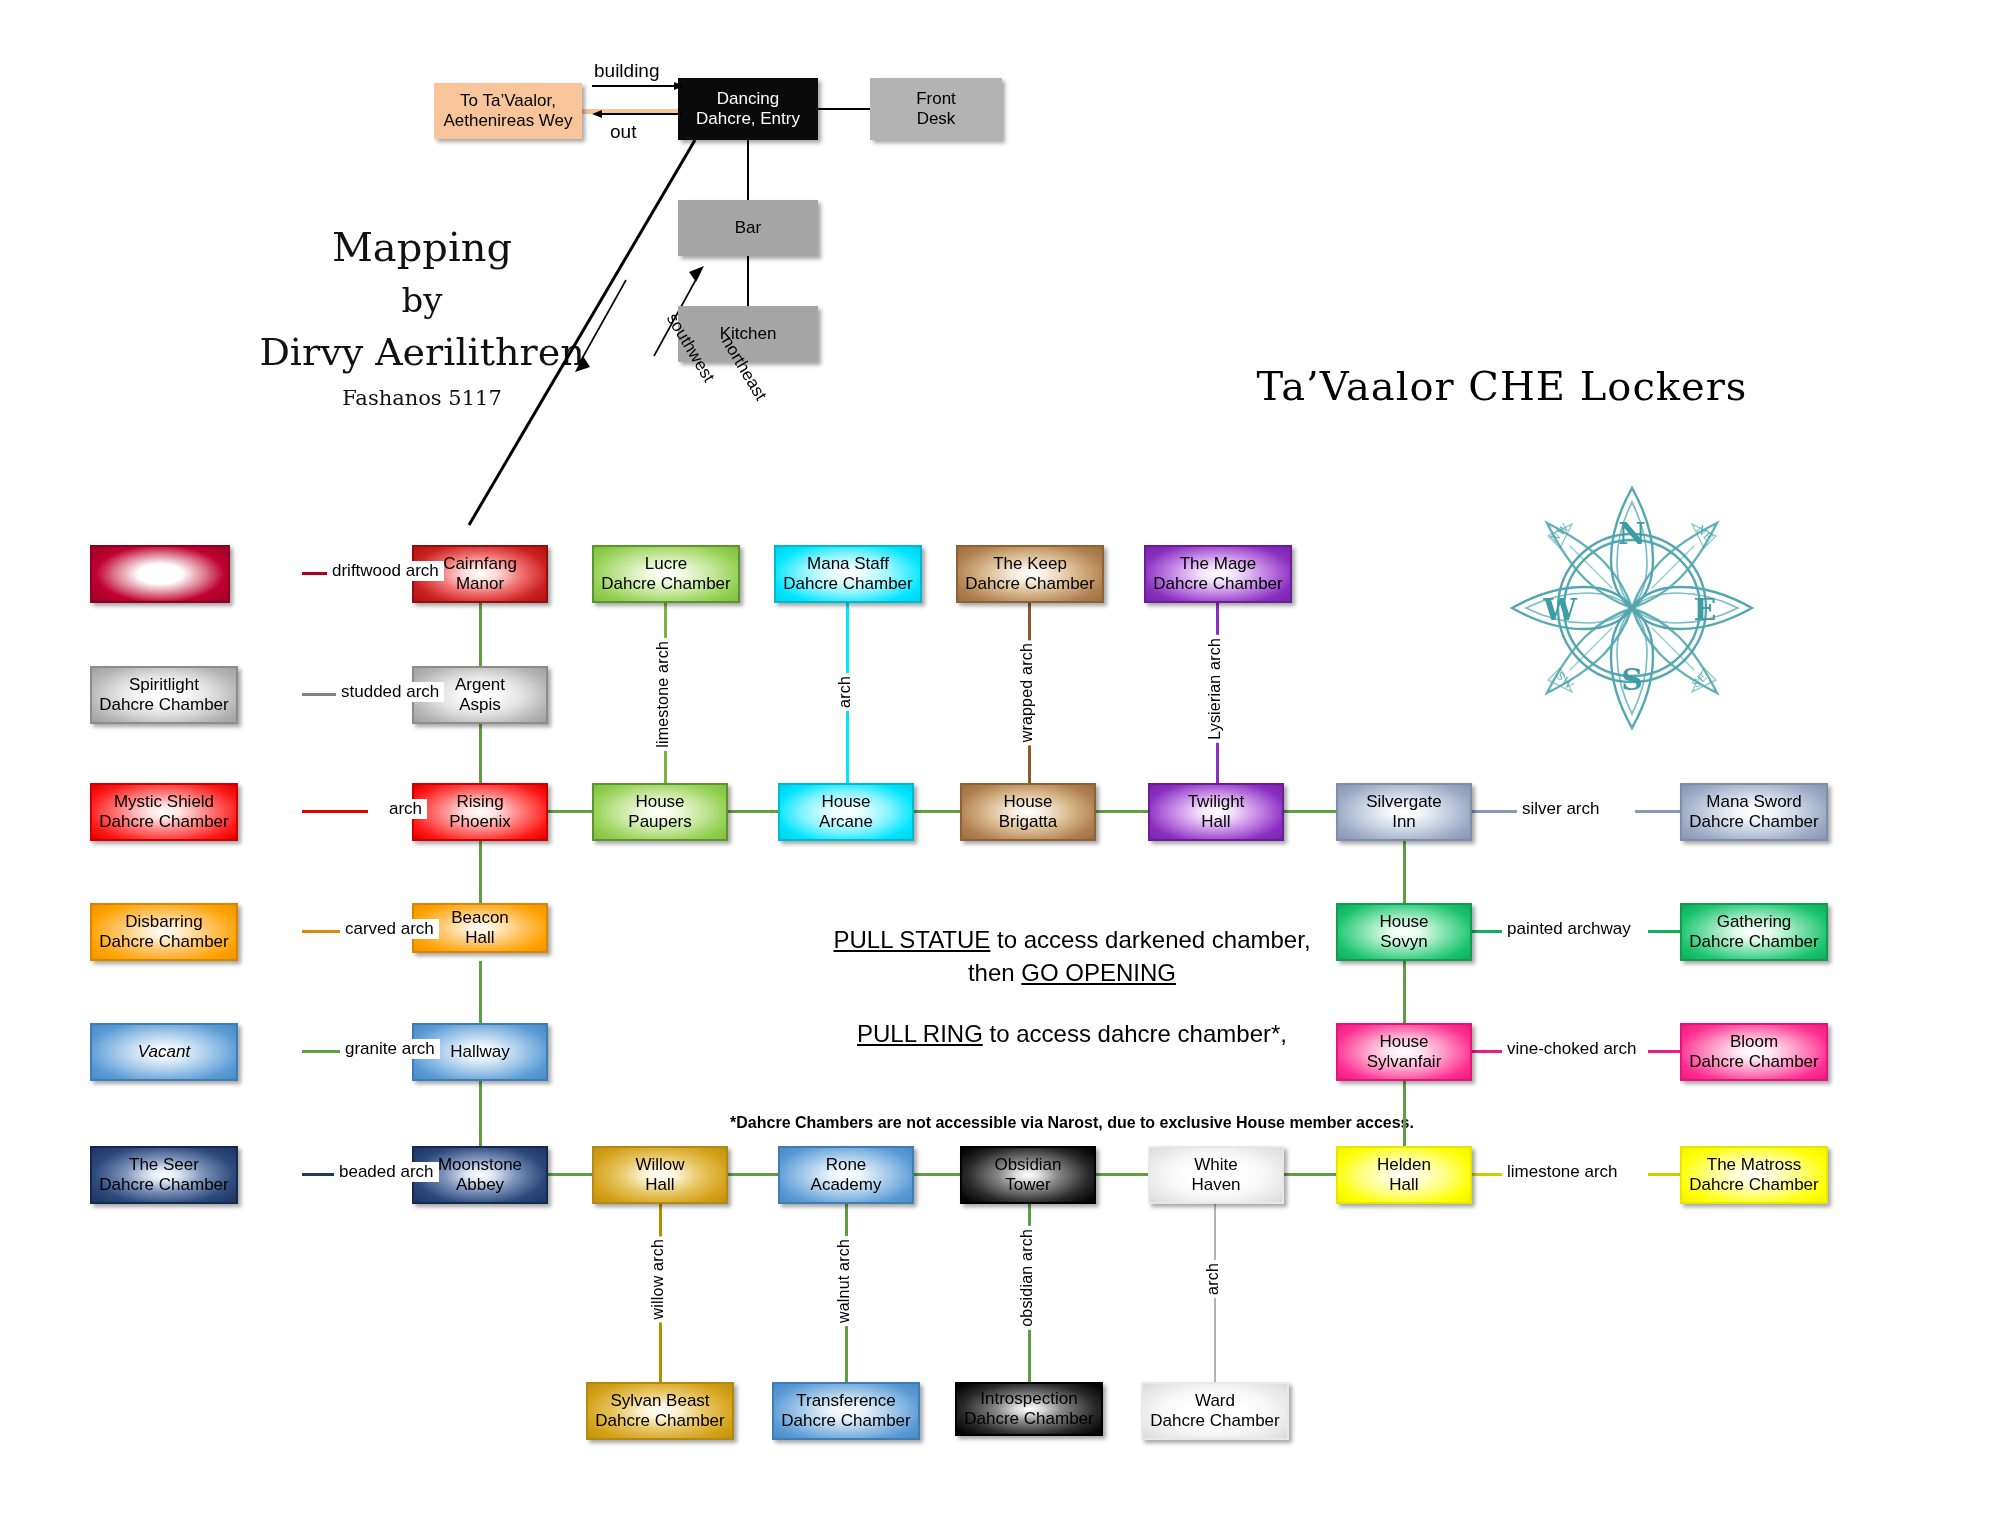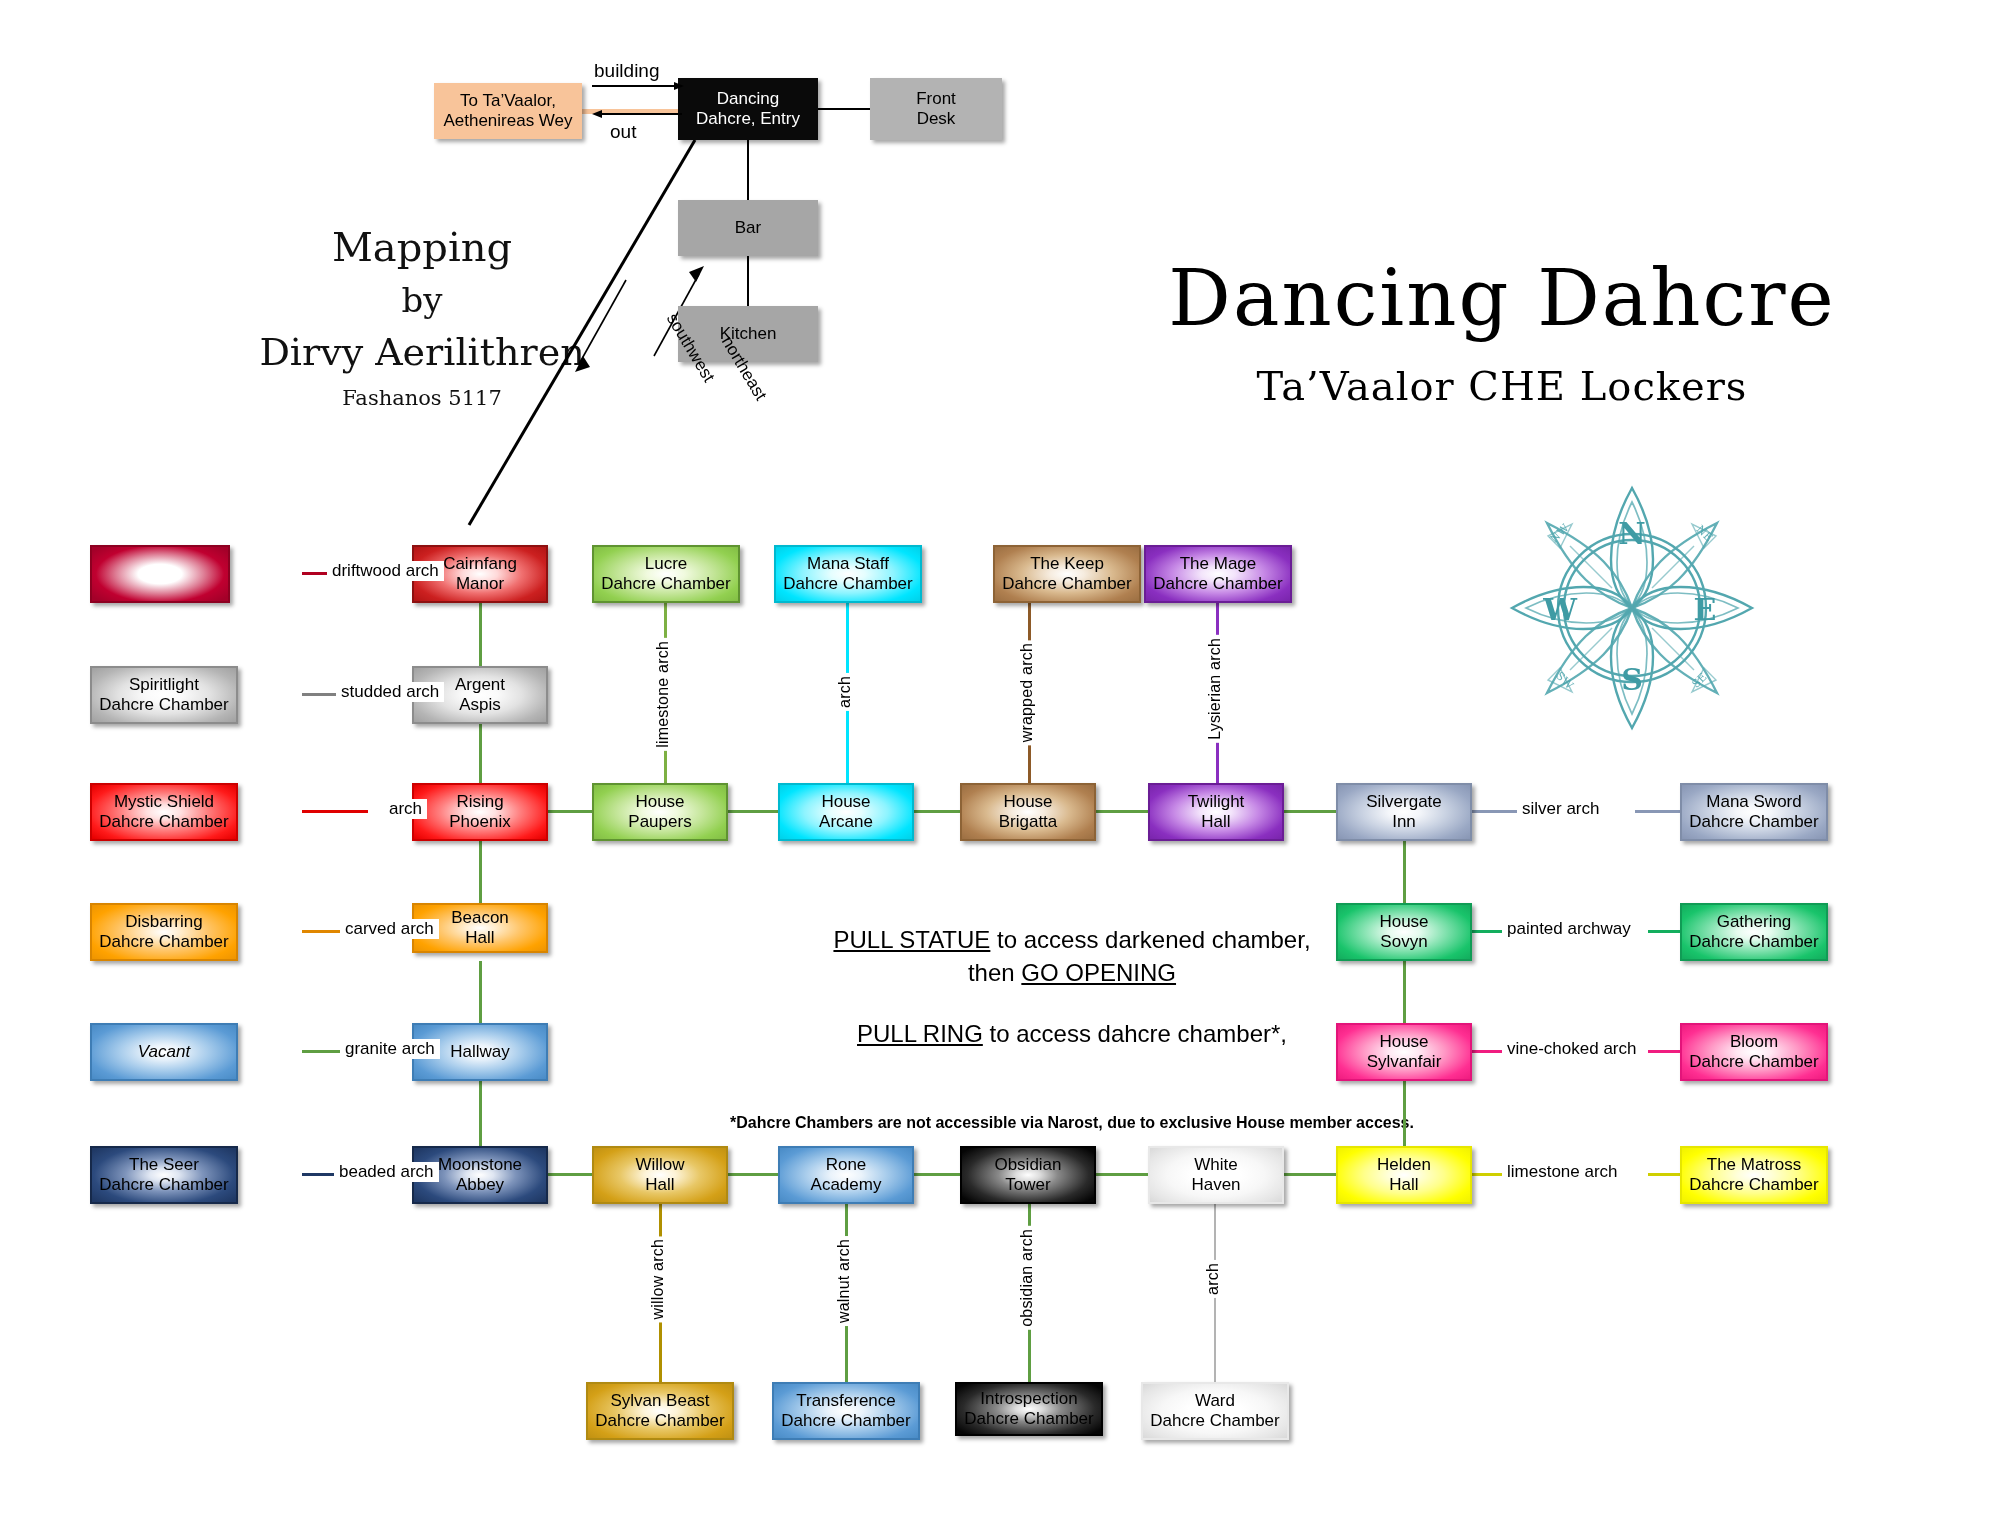--- a/index.html
+++ b/index.html
@@ -124,21 +124,20 @@
 
     <line x1="184" y1="152" x2="137" y2="236" stroke="#000" stroke-width="1.6"></line>
     <polygon points="141,228 133,244 148,239" fill="#000"></polygon>
 
     <line x1="212" y1="228" x2="257" y2="146" stroke="#000" stroke-width="1.6"></line>
     <polygon points="254,154 262,138 247,144" fill="#000"></polygon>
   </svg>
   <div class="diaglbl" style="left:617px;top:262px;transform:rotate(59deg);transform-origin:left top;">southwest</div>
   <div class="diaglbl" style="left:672px;top:285px;transform:rotate(59deg);transform-origin:left top;">northeast</div>
 
-  <div id="title">Dancing Dahcre</div>
   <div id="subtitle">Ta’Vaalor CHE Lockers</div>
 
   <div id="credit">
     <svg id="swirl" viewBox="0 0 420 230">
       <g stroke="#7fd0ea" fill="none" stroke-width="2.2" opacity=".85">
         <path d="M20 95 C 10 60, 60 35, 95 52 C 120 64, 118 92, 96 96 C 78 99, 72 80, 86 74"></path>
         <path d="M18 135 C 8 110, 48 92, 74 106 C 94 117, 90 140, 72 142"></path>
         <path d="M60 190 C 40 170, 60 140, 92 146 C 112 150, 115 172, 98 176"></path>
         <path d="M105 100 C 160 70, 220 78, 268 100 C 312 120, 350 130, 398 108"></path>
         <path d="M120 120 C 175 148, 235 152, 288 138"></path>
@@ -270,21 +269,21 @@
   </div>
   <div class="node" style="left:350px;top:497px;width:136px;height:58px;border-color:#8d1010;background:radial-gradient(ellipse 66% 74% at 50% 50%, #ffffff 0%, #ffd9d9 20%, #f07070 48%, #cc2020 78%, #b31414 100%);">
     <span>Cairnfang<br>Manor</span>
   </div>
   <div class="node" style="left:530px;top:497px;width:148px;height:58px;border-color:#5f9331;background:radial-gradient(ellipse 66% 74% at 50% 50%, #ffffff 0%, #f0fade 20%, #c3e598 50%, #92d050 80%, #83bf45 100%);">
     <span>Lucre<br>Dahcre Chamber</span>
   </div>
   <div class="node" style="left:712px;top:497px;width:148px;height:58px;border-color:#00b9cf;background:radial-gradient(ellipse 66% 74% at 50% 50%, #ffffff 0%, #e5feff 18%, #8df4ff 48%, #00e5ff 80%, #00d2ea 100%);">
     <span>Mana Staff<br>Dahcre Chamber</span>
   </div>
-  <div class="node" style="left:894px;top:497px;width:148px;height:58px;border-color:#8d6336;background:radial-gradient(ellipse 66% 74% at 50% 50%, #ffffff 0%, #f6ecdf 18%, #d9b98e 48%, #b08050 80%, #9d7043 100%);margin-left:37px;">
+  <div class="node" style="left:894px;top:497px;width:148px;height:58px;border-color:#8d6336;background:radial-gradient(ellipse 66% 74% at 50% 50%, #ffffff 0%, #f6ecdf 18%, #d9b98e 48%, #b08050 80%, #9d7043 100%);">
     <span>The Keep<br>Dahcre Chamber</span>
   </div>
   <div class="node" style="left:1082px;top:497px;width:148px;height:58px;border-color:#6a1d95;background:radial-gradient(ellipse 66% 74% at 50% 50%, #ffffff 0%, #f3e4fb 18%, #c78ae6 48%, #8a2fc0 80%, #7a25ad 100%);">
     <span>The Mage<br>Dahcre Chamber</span>
   </div>
 
   <div class="vline" style="left:602px;top:555px;height:180px;background:#7db043;"></div>
   <div class="vlbl" style="left:592px;top:590px;">limestone arch</div>
 
   <div class="vline" style="left:784px;top:555px;height:180px;background:#00e5ff;"></div>

